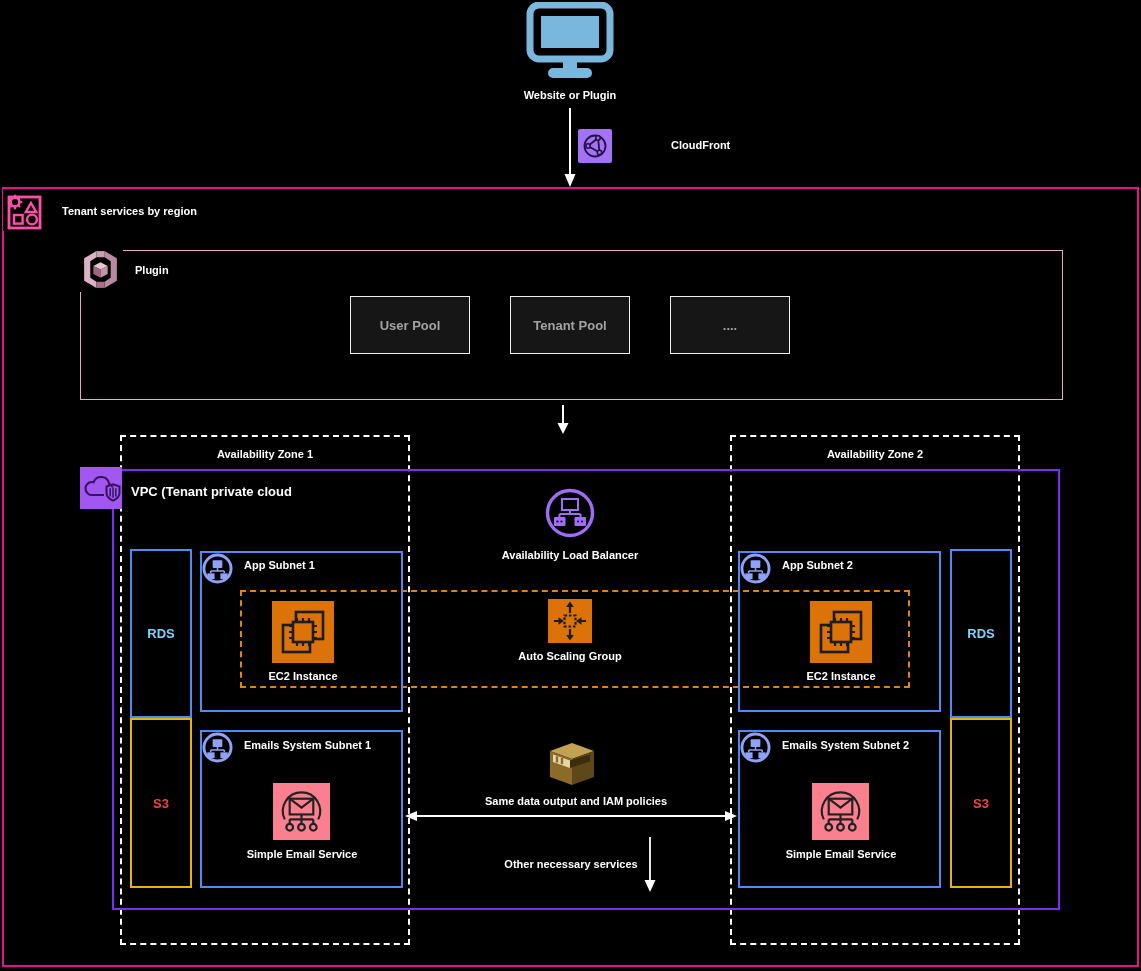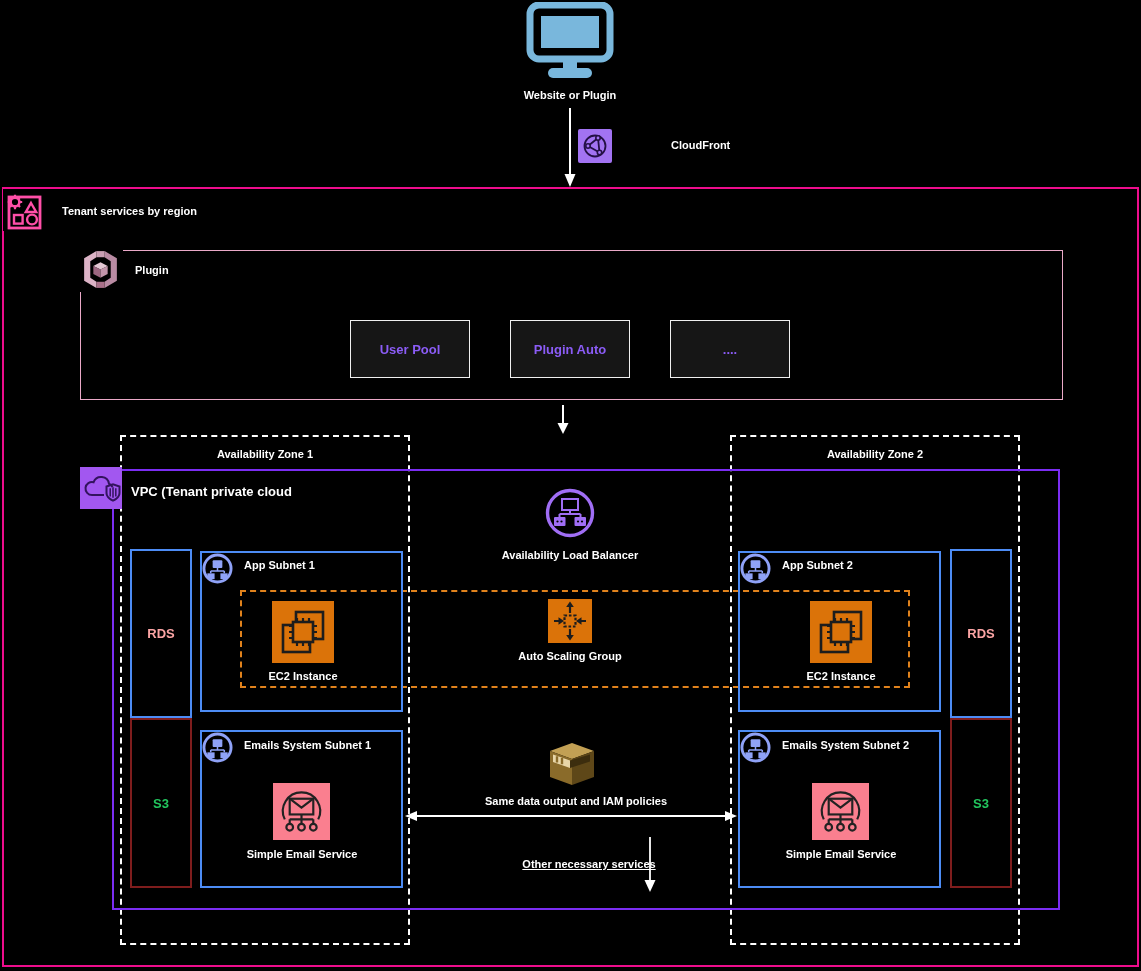--- a/index.html
+++ b/index.html
@@ -3,27 +3,27 @@
 <meta charset="utf-8">
 <style>
   html,body{margin:0;padding:0;background:#000;}
   #canvas{position:relative;width:1141px;height:971px;background:#000;overflow:hidden;
           font-family:"Liberation Sans",sans-serif;}
   .abs{position:absolute;}
   .lbl{color:#fff;font-size:11px;font-weight:700;white-space:nowrap;}
   .ctr{text-align:center;white-space:nowrap;}
   .box{position:absolute;box-sizing:border-box;}
   .pool{background:#161616;border:1.5px solid #f0f0f0;display:flex;align-items:center;
-        justify-content:center;color:#8b5cf6;font-size:13px;font-weight:700;margin-top:24px;}
+        justify-content:center;color:#a3a3a3;font-size:13px;font-weight:700;}
   .az{border:2px dashed #fdfdfd;}
   .subnet{border:2px solid #4d8cf5;}
   .rdsbox{border:2px solid #4d8cf5;display:flex;align-items:center;justify-content:center;
-          color:#fca5a5;font-size:13px;font-weight:700;}
-  .s3box{border:2px solid #7f1d1d;display:flex;align-items:center;justify-content:center;
-         color:#22c55e;font-size:13px;font-weight:700;}
+          color:#7dd3fc;font-size:13px;font-weight:700;}
+  .s3box{border:2px solid #eab308;display:flex;align-items:center;justify-content:center;
+         color:#ef4444;font-size:13px;font-weight:700;}
   .asgzone{border:2px dashed #e0821c;}
   svg{display:block;}
 </style>
 </head>
 <body>
 
 <div id="canvas">
 
   <div class="abs" style="left:524px;top:2px;">
     <svg width="92" height="78" viewBox="0 0 92 78">
@@ -85,21 +85,21 @@
       <polygon points="15,18.5 22,22 22,30 15,26.5" fill="#9c6680"></polygon>
       <polygon points="29,18.5 22,22 22,30 29,26.5" fill="#c295aa"></polygon>
     </svg>
   </div>
   <div class="abs lbl" style="left:135px;top:264px;">Plugin</div>
 
   <div class="box pool" style="left:350px;top:296px;width:120px;height:58px;">
     <span>User Pool</span>
   </div>
   <div class="box pool" style="left:510px;top:296px;width:120px;height:58px;">
-    <span>Plugin Auto</span>
+    <span>Tenant Pool</span>
   </div>
   <div class="box pool" style="left:670px;top:296px;width:120px;height:58px;">
     <span>....</span>
   </div>
 
   <div class="abs" style="left:556px;top:405px;">
     <svg width="14" height="30" viewBox="0 0 14 30">
       <line x1="7" y1="0" x2="7" y2="20" stroke="#fff" stroke-width="2"></line>
       <polygon points="7,29 1.5,18 12.5,18" fill="#fff"></polygon>
     </svg>
@@ -297,21 +297,21 @@
   <div class="abs lbl ctr" style="left:446px;top:795px;width:260px;">Same data output and IAM policies</div>
 
   <div class="abs" style="left:404px;top:807px;">
     <svg width="334" height="18" viewBox="0 0 334 18">
       <line x1="10" y1="9" x2="324" y2="9" stroke="#fff" stroke-width="1.8"></line>
       <polygon points="1,9 13,4 13,14" fill="#fff"></polygon>
       <polygon points="333,9 321,4 321,14" fill="#fff"></polygon>
     </svg>
   </div>
 
-  <div class="abs lbl ctr" style="left:484px;top:858px;width:210px;text-decoration:underline;">Other necessary services</div>
+  <div class="abs lbl ctr" style="left:466px;top:858px;width:210px;">Other necessary services</div>
   <div class="abs" style="left:643px;top:835px;">
     <svg width="14" height="58" viewBox="0 0 14 58">
       <line x1="7" y1="2" x2="7" y2="47" stroke="#fff" stroke-width="1.8"></line>
       <polygon points="7,57 1.5,45 12.5,45" fill="#fff"></polygon>
     </svg>
   </div>
 
 </div>
 
 </body></html>

